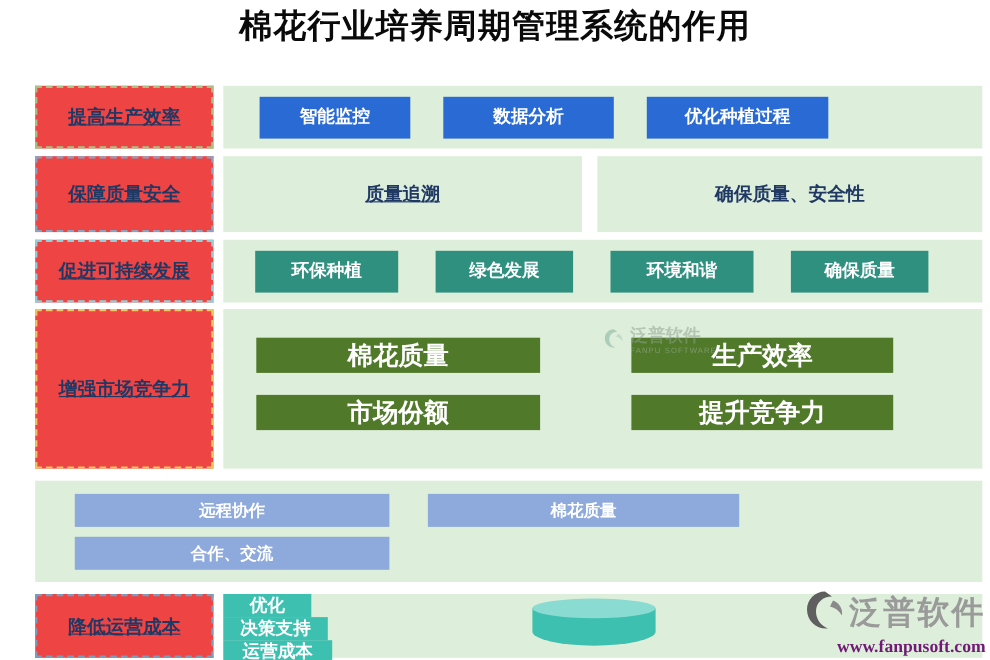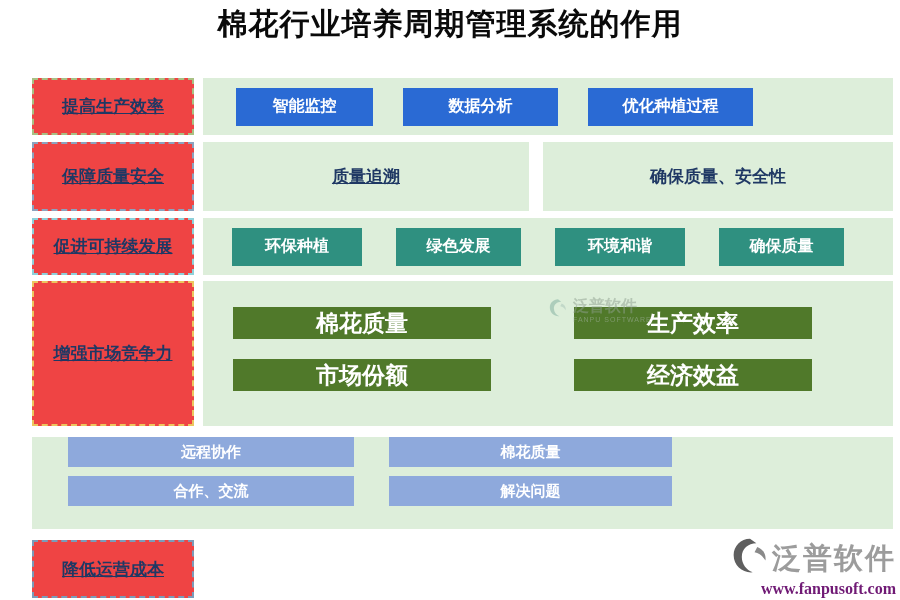--- a/index.html
+++ b/index.html
@@ -67,21 +67,21 @@
     display:grid; grid-template-columns:258px 238px;
     column-gap:83px; row-gap:20px;
     padding:26px 0 0 30px; align-content:start;
   }
   .r4 .btn { height:32px; font-size:23px; }
 
   
   .r5 {
     display:grid; grid-template-columns:286px 283px;
     column-gap:35px; row-gap:9px;
-    padding:0 0 0 36px; align-content:start;
+    padding:12px 0 0 36px; align-content:start;
   }
   .r5 .btn { height:30px; font-size:15px; }
   .b-opt  { left:30px;  width:80px; }
   .b-dec  { left:150px; width:95px; }
   .b-cost { left:431px; width:99px; }
   .b-econ { left:540px; width:95px; }
   .cyl {
     position:absolute; left:281px; top:13px; width:112px; height:34px;
     background:#3ec0b0;
     border-radius:0 0 56px 56px / 0 0 13px 13px;
@@ -154,21 +154,21 @@
     </div>
   </div>
   <div class="gap6"></div>
 
   <div class="row" style="height:145px">
     <div class="label-box bd-gold">增强市场竞争力</div>
     <div class="content r4">
       <div class="btn green">棉花质量</div>
       <div class="btn green">生产效率</div>
       <div class="btn green">市场份额</div>
-      <div class="btn green">经济效益</div>
+      <div class="btn green">提升竞争力</div>
       <div class="watermark">
         <span>
           <svg width="20" height="20" viewBox="0 0 44 44">
             <path d="M22 3 C 12 3 4 11 4 21 C 4 33 14 41 25 40 C 18 37 13 31 13 23 C 13 14 20 8 29 8 Z" fill="#7fae9e"></path>
             <path d="M30 12 C 36 14 40 20 39 27 C 36 22 32 19 27 18 Z" fill="#a8c4b8"></path>
           </svg>
         </span>
         <span class="wm-text">
           <span class="wm-brand">泛普软件</span>
           <span class="wm-sub">FANPU SOFTWARE</span>
@@ -176,27 +176,33 @@
       </div>
     </div>
   </div>
   <div class="gap11"></div>
 
   <div class="row" style="height:92px">
     <div class="content r5">
       <div class="btn periwink">远程协作</div>
       <div class="btn periwink">棉花质量</div>
       <div class="btn periwink">合作、交流</div>
-      <div class="btn periwink">解决问题</div>
     </div>
   </div>
   <div class="gap11"></div>
 
   <div class="row" style="height:58px">
     <div class="label-box bd-steel">降低运营成本</div>
+    <div class="content">
+      <div class="btn turquoise b-opt">优化</div>
+      <div class="btn turquoise b-dec">决策支持</div>
+      <div class="cyl"></div>
+      <div class="btn turquoise b-cost">运营成本</div>
+      <div class="btn turquoise b-econ">经济效益</div>
+    </div>
   </div>
 
 </div>
 
 <div class="footer-logo">
   <div class="fl-top">
     <span>
       <svg width="40" height="40" viewBox="0 0 44 44">
         <path d="M22 3 C 12 3 4 11 4 21 C 4 33 14 41 25 40 C 18 37 13 31 13 23 C 13 14 20 8 29 8 Z" fill="#5f5f5f"></path>
         <path d="M30 12 C 36 14 40 20 39 27 C 36 22 32 19 27 18 Z" fill="#8a8a8a"></path>

